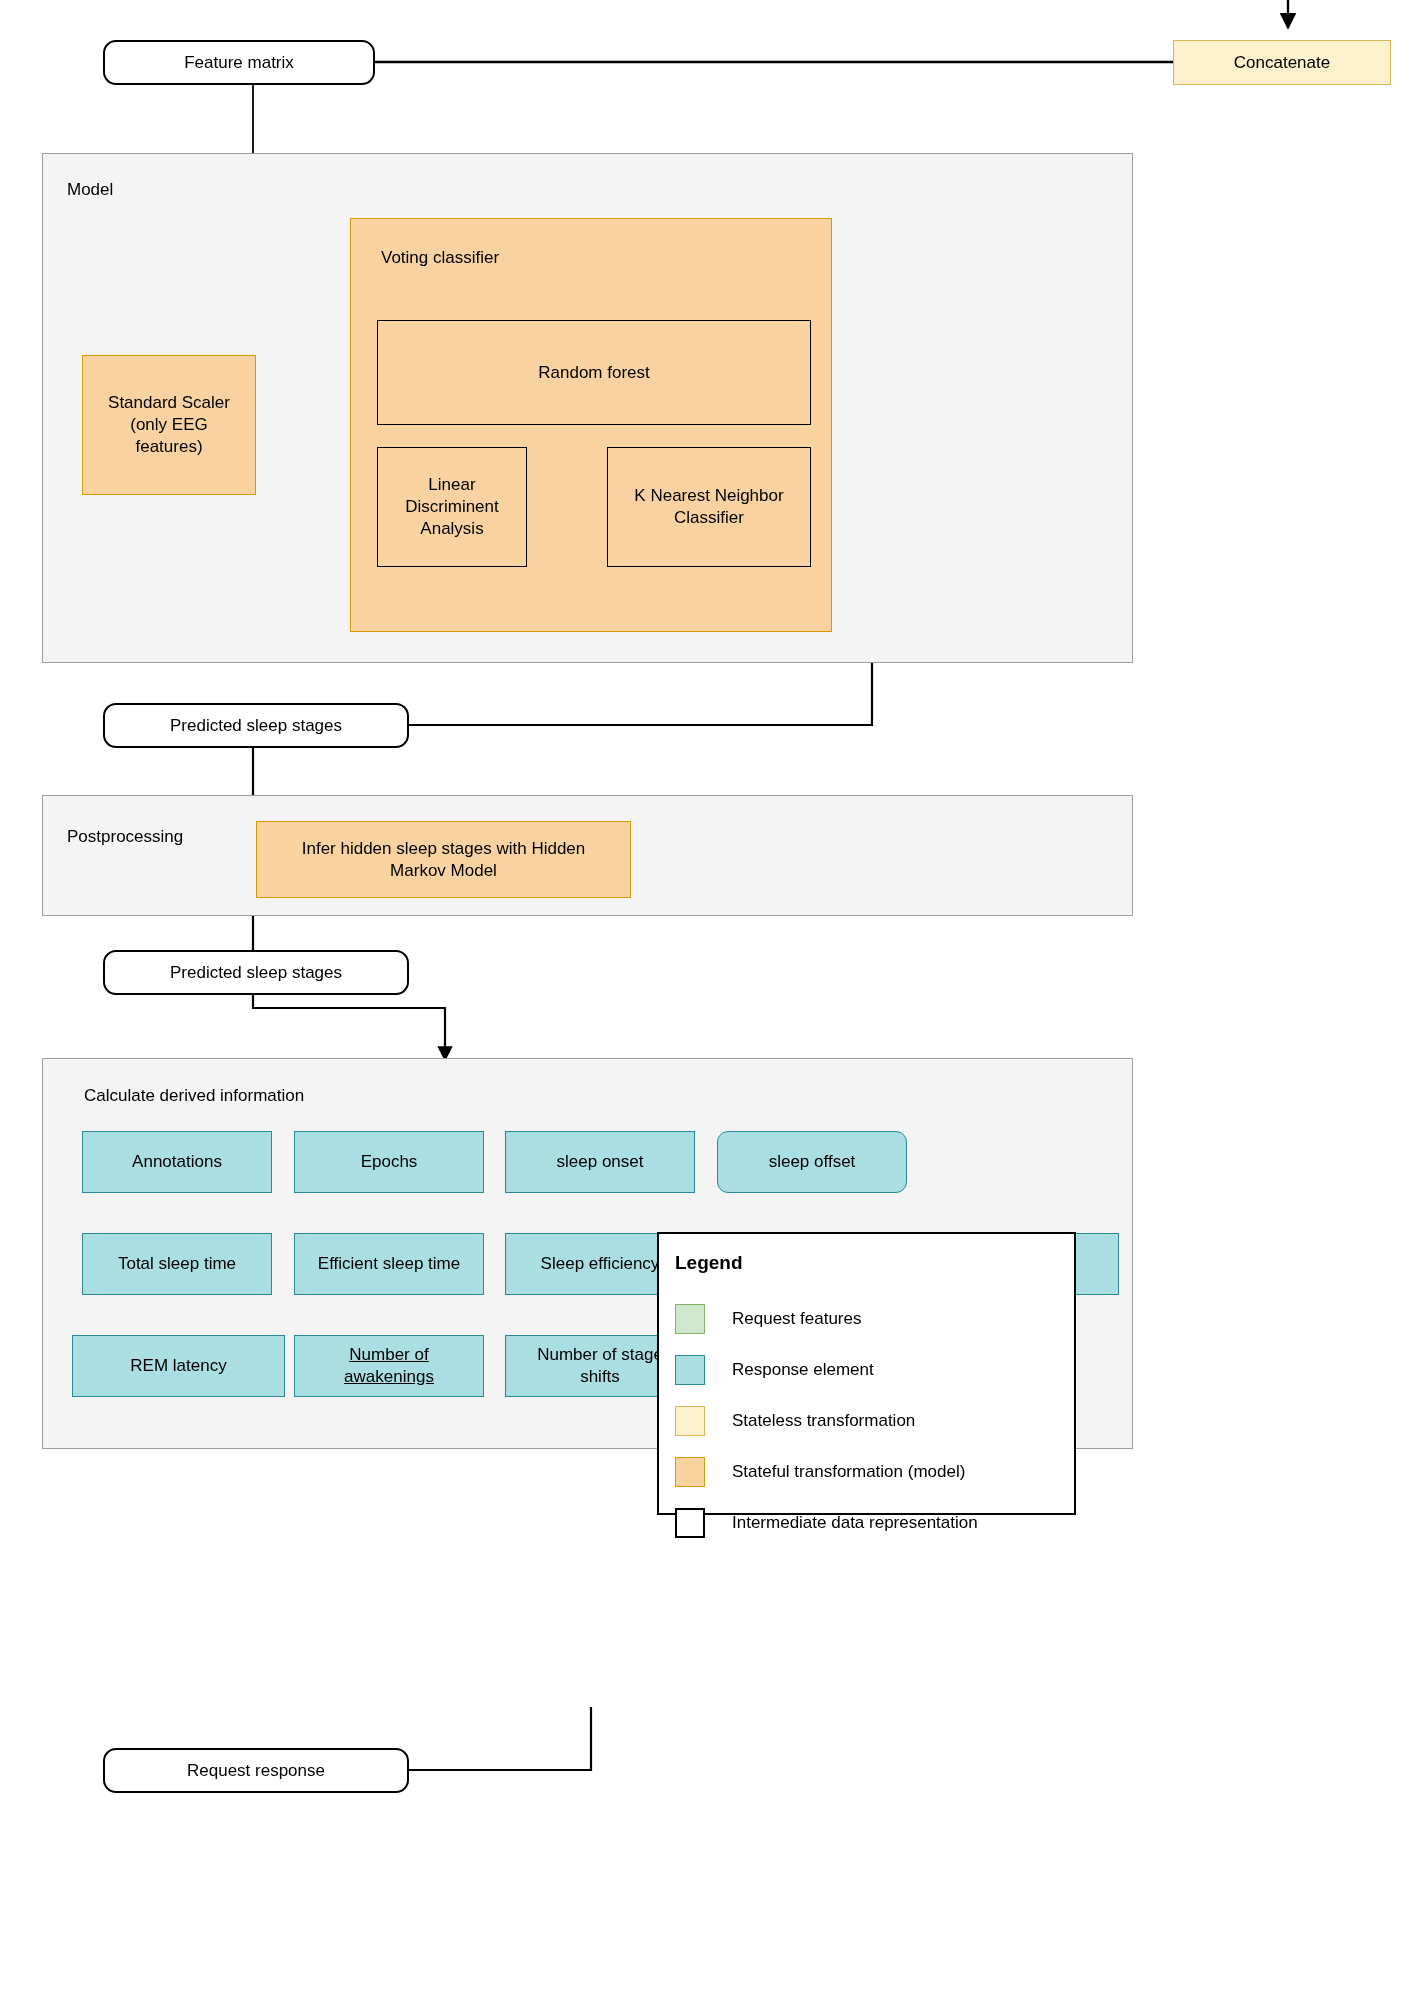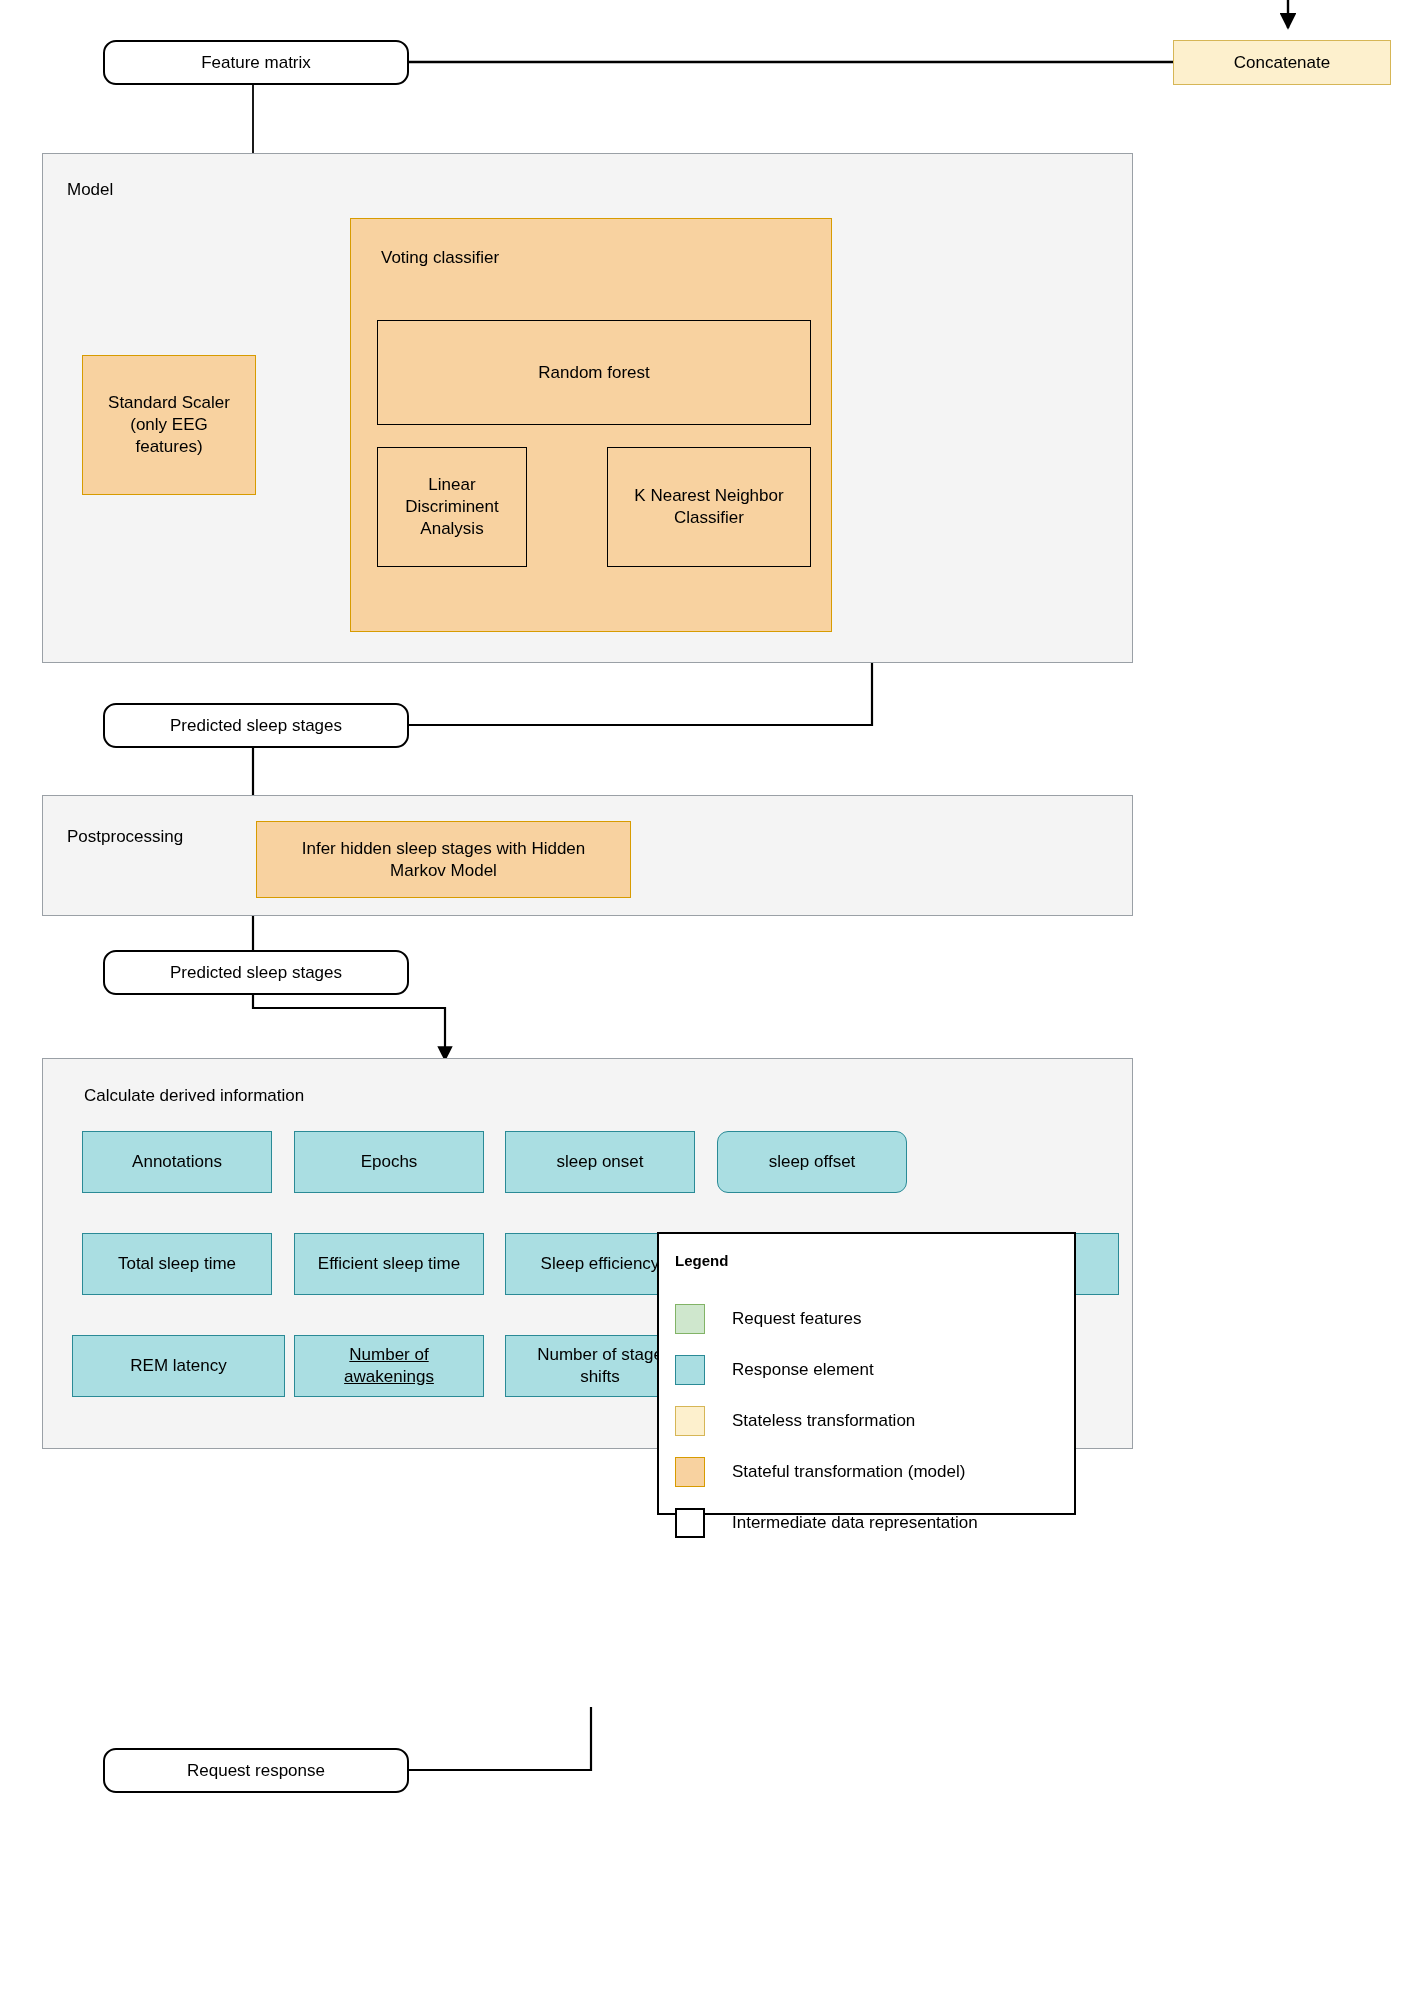--- a/index.html
+++ b/index.html
@@ -83,21 +83,21 @@
     position: absolute;
     left: 657px; top: 1232px;
     width: 419px; height: 283px;
     background: #ffffff;
     border: 2px solid #000000;
     z-index: 4;
   }
   #legend-title {
     position: absolute;
     left: 16px; top: 18px;
-    font-size: 15px;
+    font-size: 19px;
     font-weight: bold;
   }
   .legend-row {
     position: absolute;
     left: 16px;
     display: flex;
     align-items: center;
     height: 30px;
   }
   .legend-swatch {
@@ -141,21 +141,21 @@
 
     <path d="M 253 748 L 253 1008 L 445 1008 L 445 1060" stroke="#000" stroke-width="2.2" fill="none" marker-end="url(#arrow)"></path>
 
     <path d="M 445 1158 L 445 1219 L 331 1219" stroke="#000" stroke-width="2.2" fill="none" marker-end="url(#arrow)"></path>
 
     <path d="M 253 1240 L 253 1289 L 591 1289 L 591 1348" stroke="#000" stroke-width="2.2" fill="none" marker-end="url(#arrow)"></path>
 
     <path d="M 591 1707 L 591 1770 L 331 1770" stroke="#000" stroke-width="2.2" fill="none" marker-end="url(#arrow)"></path>
   </svg>
 
-  <div class="node pill" style="left:103px; top:40px; width:306px; height:45px;">
+  <div class="node pill" style="left:103px; top:40px; width:272px; height:45px;">
     <span>Feature matrix</span>
   </div>
 
   <div class="node stateless" style="left:1173px; top:40px; width:218px; height:45px;">
     <span>Concatenate</span>
   </div>
 
   <div class="group" style="left:42px; top:153px; width:1091px; height:510px;"></div>
   <div class="group-label" style="left:67px; top:180px; z-index:2;">Model</div>
 

